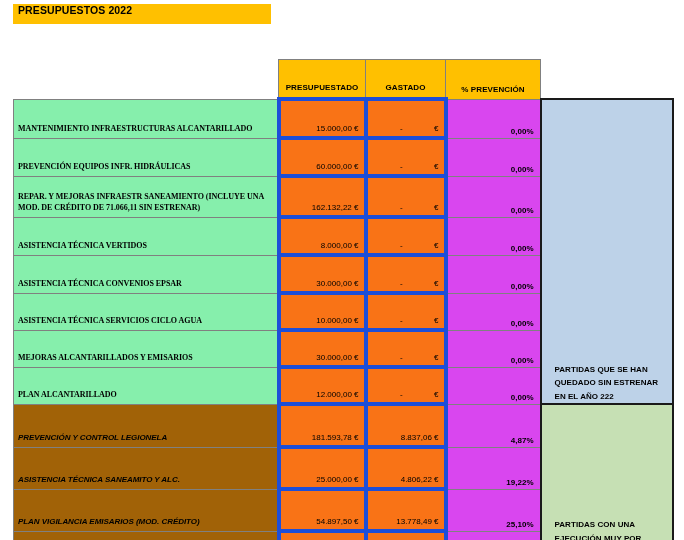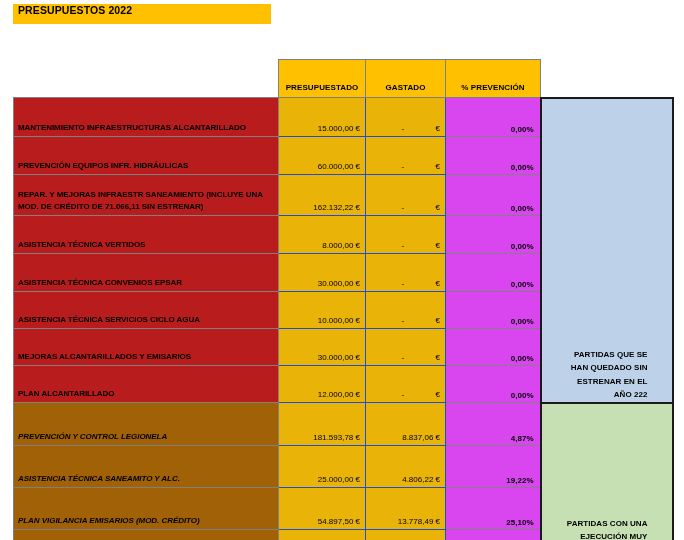--- a/index.html
+++ b/index.html
@@ -80,22 +80,22 @@
   .lbl {
     border: 1px solid #808080;
     font-weight: bold;
     font-size: 7.8px;
     padding: 0 0 3px 4px !important;
     line-height: 11.5px;
     vertical-align: bottom;
     letter-spacing: -0.05px;
   }
   .num {
-    border: 1px solid #1d4ed8;
-    background: #eab308;
+    border: 4px solid #1d4ed8;
+    background: #f97316;
     text-align: right;
     font-size: 7.8px;
     padding: 0 5px 3px 0 !important;
     vertical-align: bottom;
     white-space: nowrap;
   }
   .num.gast {
     position: relative;
   }
   .num.gast .dashwrap {
@@ -107,33 +107,33 @@
     border: 1px solid #808080;
     background: #d946ef;
     text-align: right;
     font-size: 10.5px;
     font-weight: bold;
     padding: 0 6px 2px 0 !important;
     vertical-align: bottom;
     white-space: nowrap;
   }
 
-  .row-blue .lbl { background: #b91c1c; }
+  .row-blue .lbl { background: #86efac; font-family: Liberation Serif, serif; }
   .row-green .lbl { background: #a16207; font-style: italic; }
 
   
   .note {
     border: 2px solid #1a1a1a;
-    text-align: right;
+    text-align: left;
     vertical-align: middle;
     font-weight: bold;
     font-size: 9.6px;
     line-height: 13.5px;
     letter-spacing: 0.05px;
-    padding: 0 24px !important;
+    padding: 0 13px !important;
   }
   .note-blue  { background: #BDD2E8; }
   .note-green { background: #C6E0B4; }
 </style>
 </head>
 <body>
 
 <div class="sheet">
 
   <div class="banner" id="banner-presupuestos">

